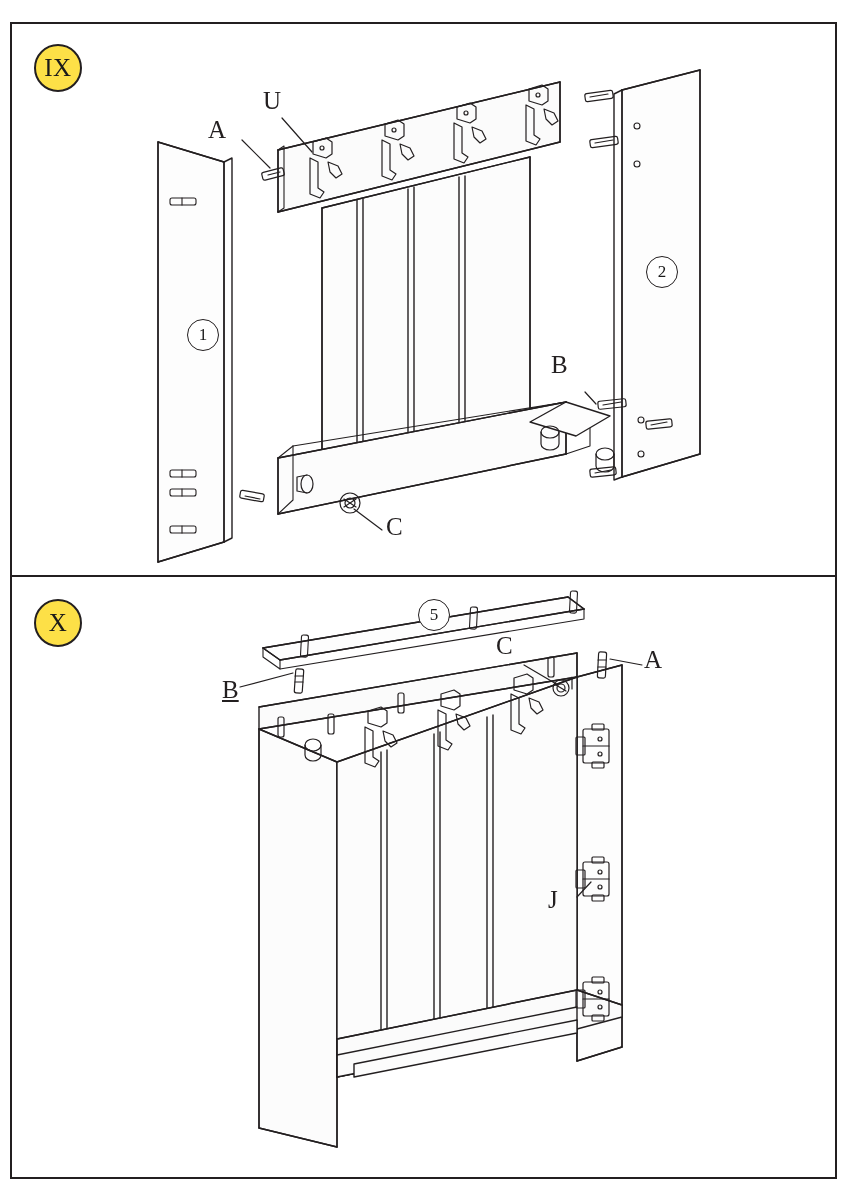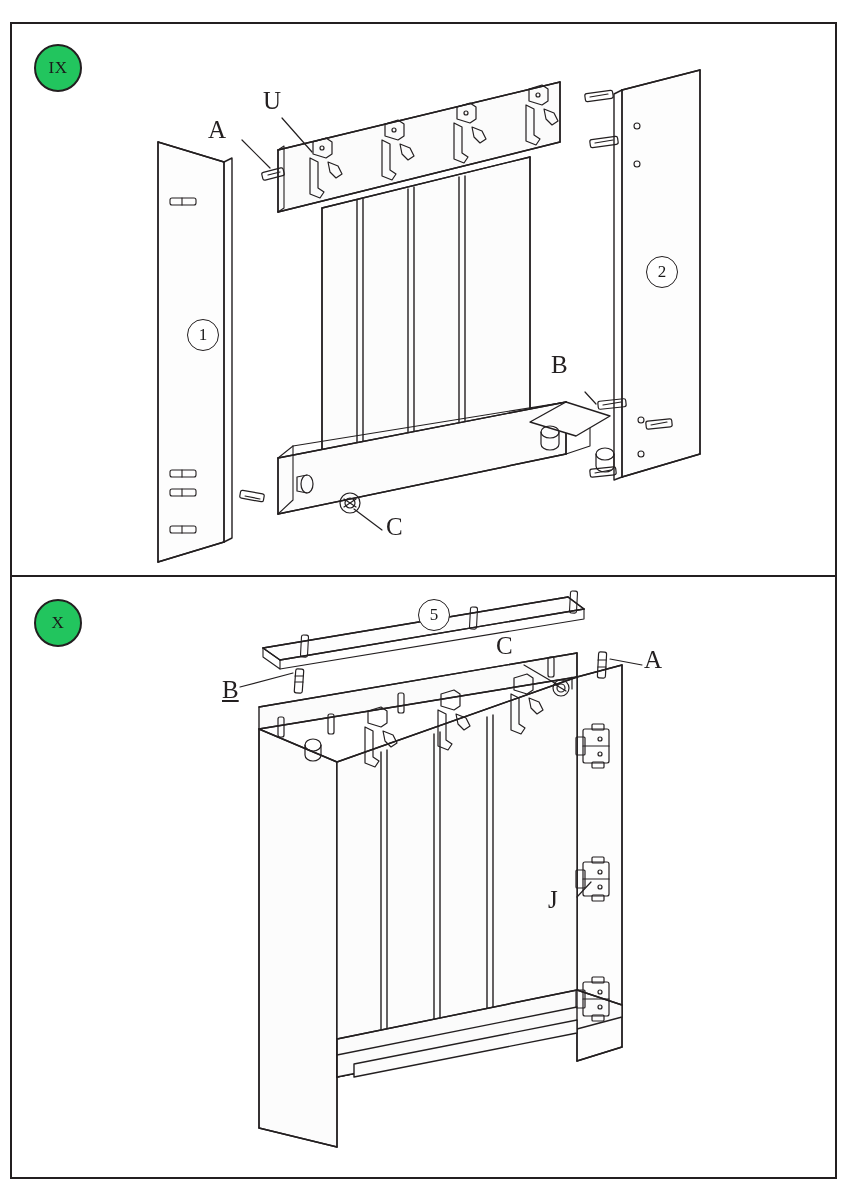--- a/index.html
+++ b/index.html
@@ -40,24 +40,24 @@
 
   .step-badge {
     position: absolute;
     width: 44px;
     height: 44px;
     border: 2px solid #231f20;
     border-radius: 50%;
     display: flex;
     align-items: center;
     justify-content: center;
-    font-size: 17px;
+    font-size: 25px;
     font-family: "Liberation Serif", serif;
     letter-spacing: 0.5px;
-    background: #22c55e;
+    background: #fde047;
   }
   .badge-ix { left: 24px; top: 22px; }
   .badge-x  { left: 24px; top: 22px; }
 
   .art {
     position: absolute;
     left: 0;
     top: 0;
   }
 

